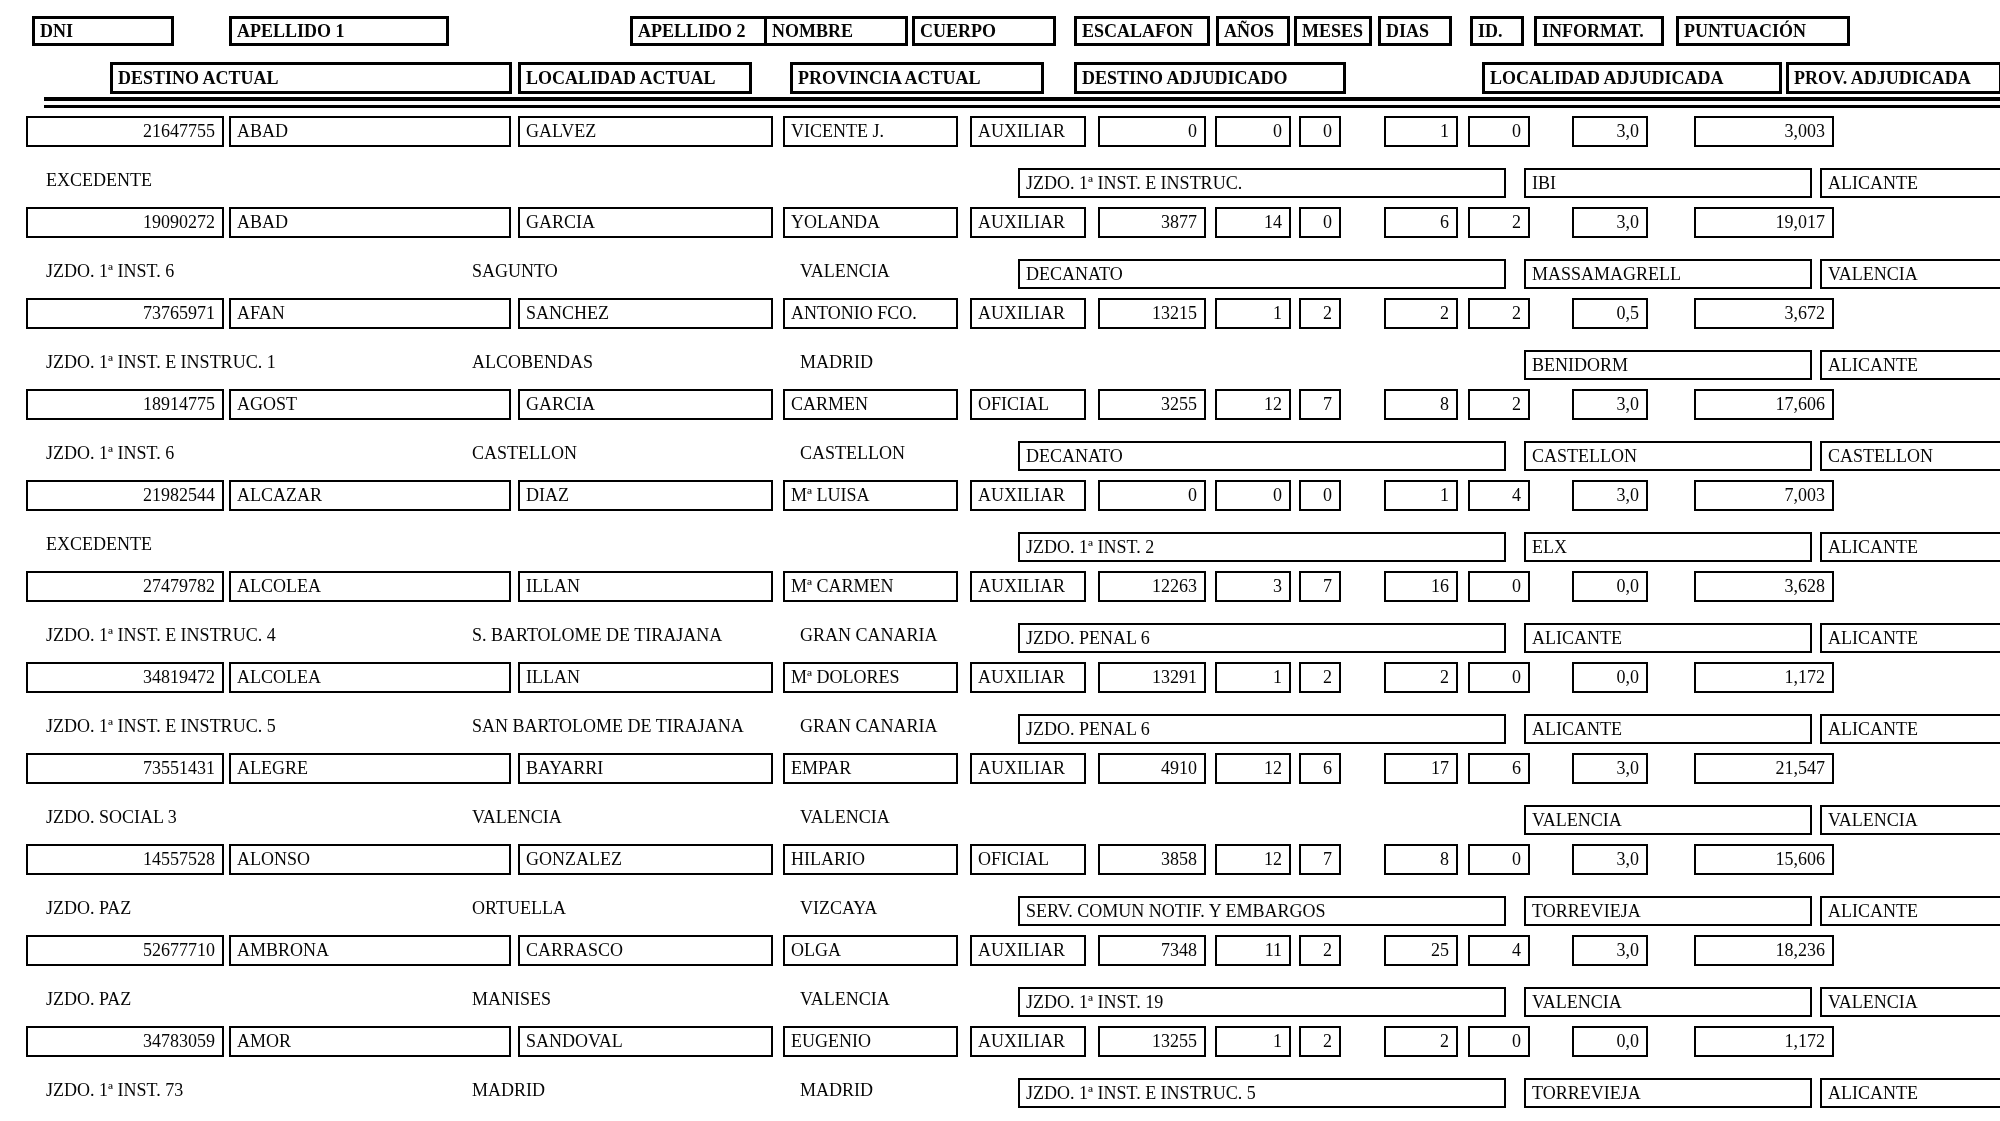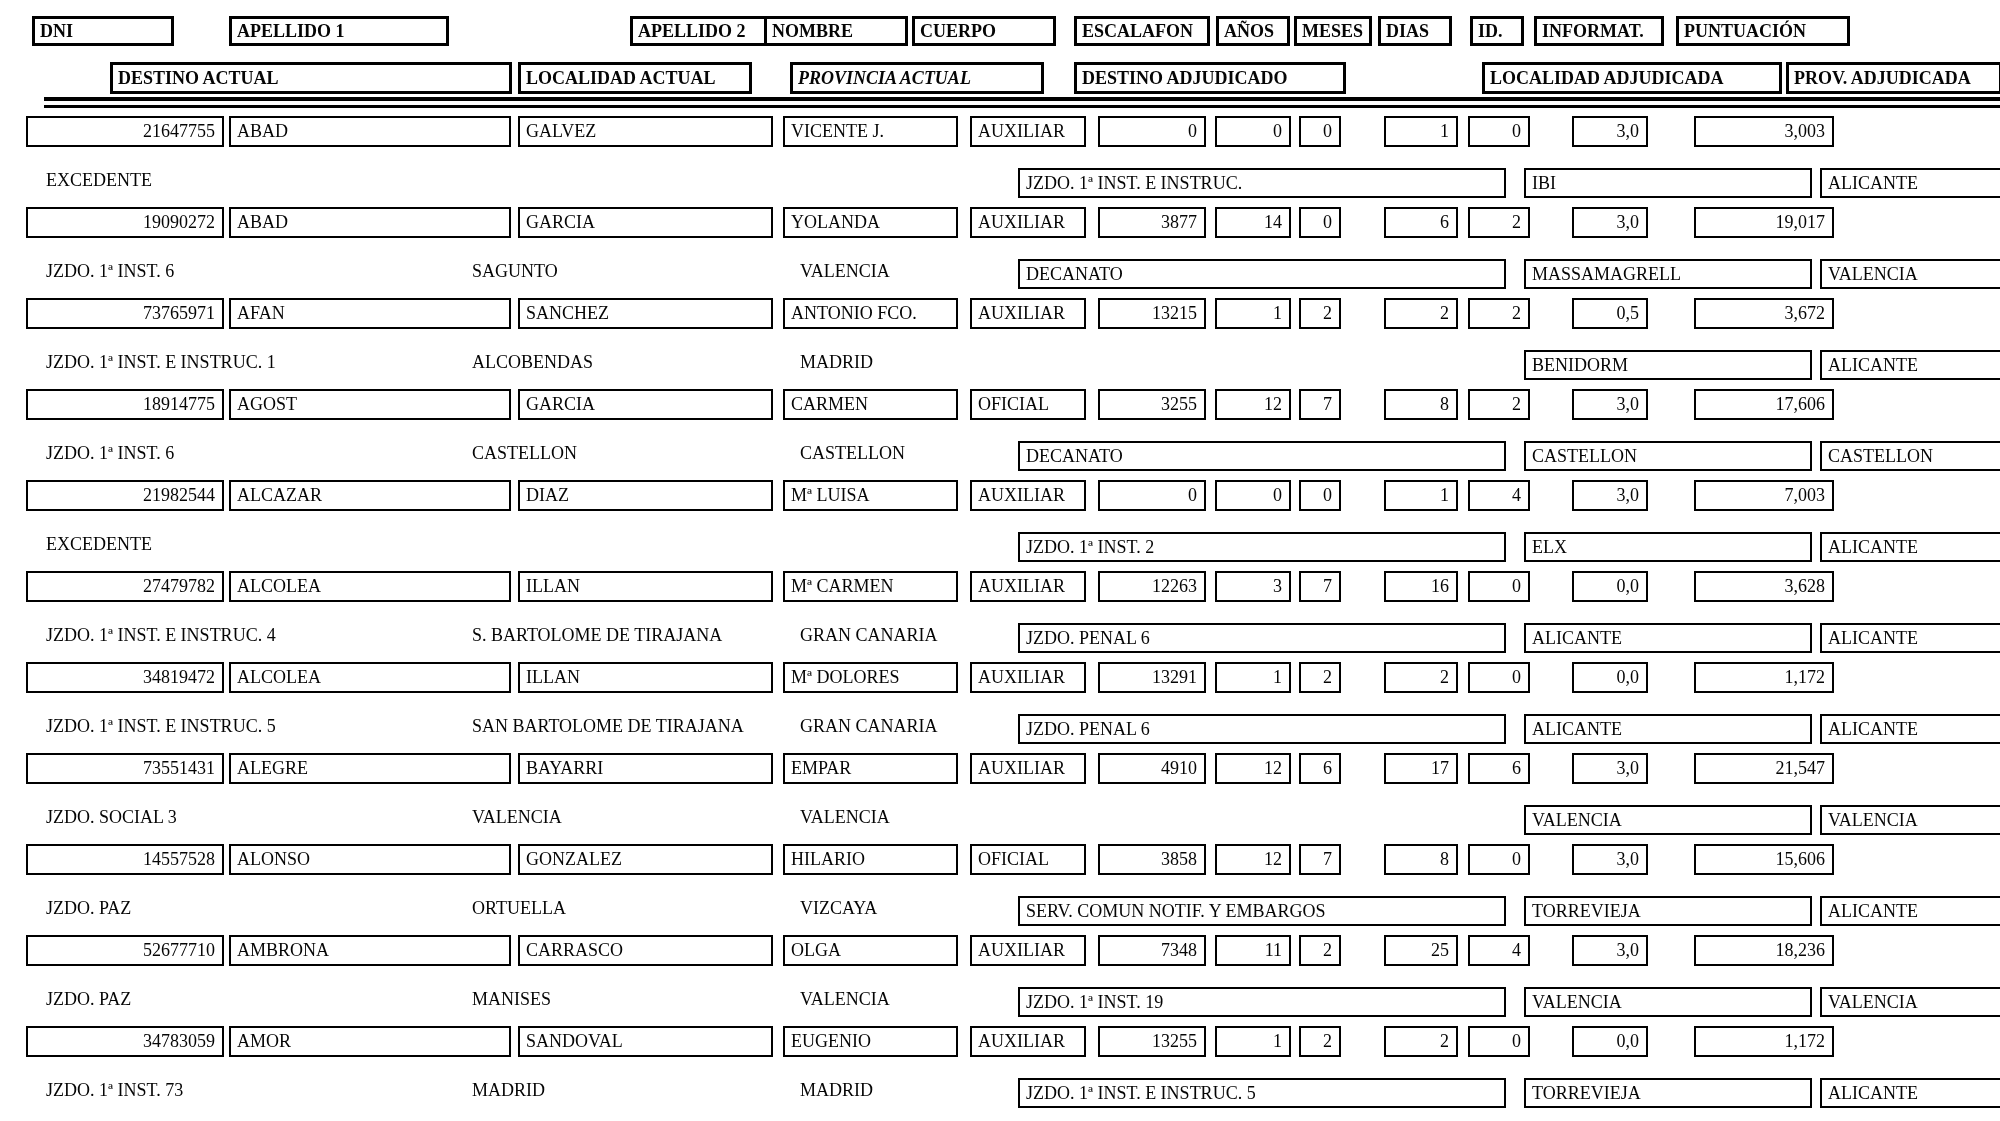--- a/index.html
+++ b/index.html
@@ -57,21 +57,21 @@
   .h1-ano {left:60.8%; width:3.7%;}
   .h1-mes {left:64.7%; width:3.9%;}
   .h1-dia {left:68.9%; width:3.7%;}
   .h1-id  {left:73.5%; width:2.7%;}
   .h1-inf {left:76.7%; width:6.5%;}
   .h1-pun {left:83.8%; width:8.7%;}
 
   
   .h2-da   {left:5.5%;  width:20.1%;}
   .h2-la   {left:25.9%; width:11.7%;}
-  .h2-pa   {left:39.5%; width:12.7%;font-style:italic;}
+  .h2-pa   {left:39.5%; width:12.7%;}
   .h2-dadj {left:53.7%; width:13.6%;}
   .h2-ladj {left:74.1%; width:15.0%;}
   .h2-padj {left:89.3%; width:10.8%;}
 </style>
 </head>
 <body>
 
 <div class="page">
 
   <div class="bx hdr h1 h1-dni">DNI</div>

